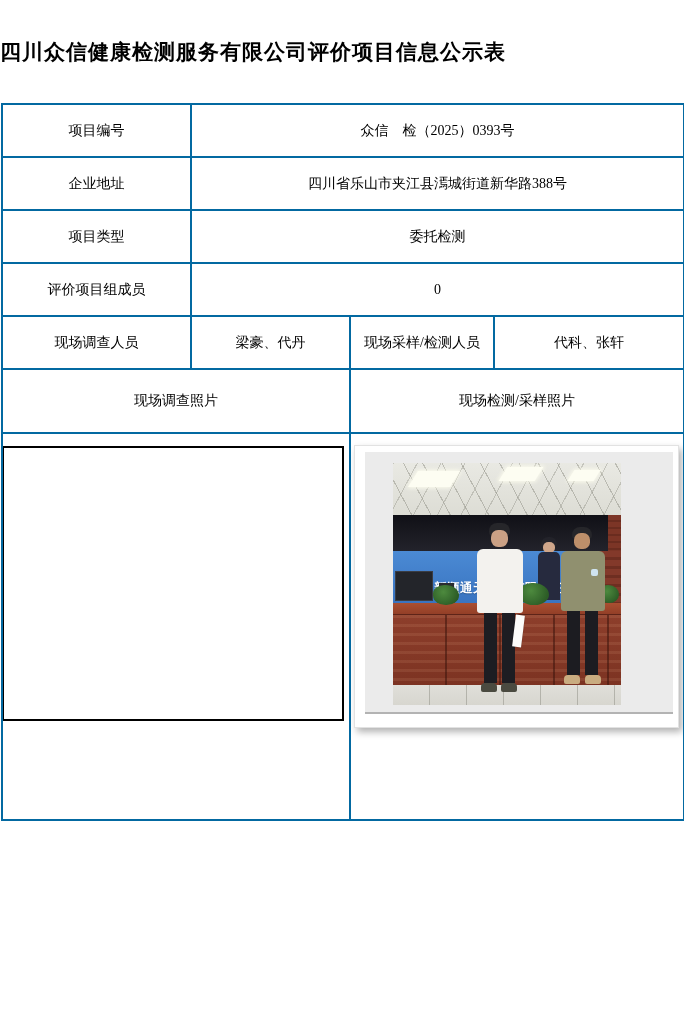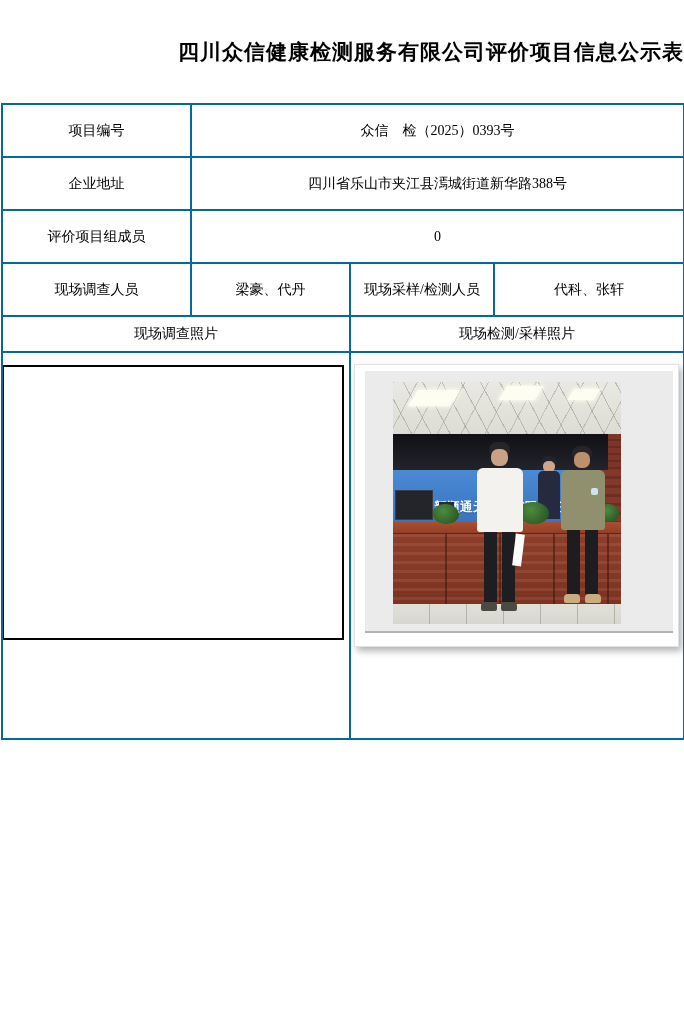--- a/index.html
+++ b/index.html
@@ -1,29 +1,29 @@
 <!DOCTYPE html>
 <html><head>
 <meta charset="utf-8">
 <style>
   * { margin:0; padding:0; box-sizing:border-box; }
   html,body { background:#fff; }
   body { width:684px; height:1028px; position:relative; overflow:hidden;
          font-family:"Liberation Serif","DejaVu Serif",serif; color:#000; }
 
-  .doc-title { position:absolute; top:38px; left:0; width:684px; text-align:right;
+  .doc-title { position:absolute; top:38px; left:0; width:684px; text-align:left;
                font-family:"Liberation Sans","DejaVu Sans",sans-serif;
                font-weight:bold; font-size:21px; letter-spacing:1px; }
 
   table.info-table { position:absolute; top:103px; left:1px; width:682px;
                      border-collapse:collapse; table-layout:fixed; }
   table.info-table td { border:2px solid #0369a1; text-align:center; vertical-align:middle;
                         font-size:14px; padding:0 4px; overflow:hidden; }
   tr.r { height:53px; }
-  tr.r-label { height:36px; }
+  tr.r-label { height:64px; }
   tr.r-photo { height:387px; }
   tr.r-photo td { vertical-align:top; position:relative; padding:0; }
 
   
   .placeholder-box { position:absolute; left:-1px; top:12px; width:342px; height:275px;
                      border:2px solid #000; background:#fff; }
 
   
   .photo-frame { position:absolute; left:3px; top:11px; width:325px; height:283px;
                  background:#fff; border:1px solid #e2e2e2;
@@ -120,20 +120,24 @@
       <col style="width:190px">
     </colgroup>
   <tbody>
       <tr class="r">
     <td>项目编号</td>
     <td colspan="3">众信　检（2025）0393号</td>
   </tr>
   <tr class="r">
     <td>企业地址</td>
     <td colspan="3">四川省乐山市夹江县漹城街道新华路388号</td>
+  </tr>
+  <tr class="r">
+    <td>项目类型</td>
+    <td colspan="3">委托检测</td>
   </tr>
   <tr class="r">
     <td>评价项目组成员</td>
     <td colspan="3">0</td>
   </tr>
   <tr class="r">
     <td>现场调查人员</td>
     <td>梁豪、代丹</td>
     <td>现场采样/检测人员</td>
     <td>代科、张轩</td>

